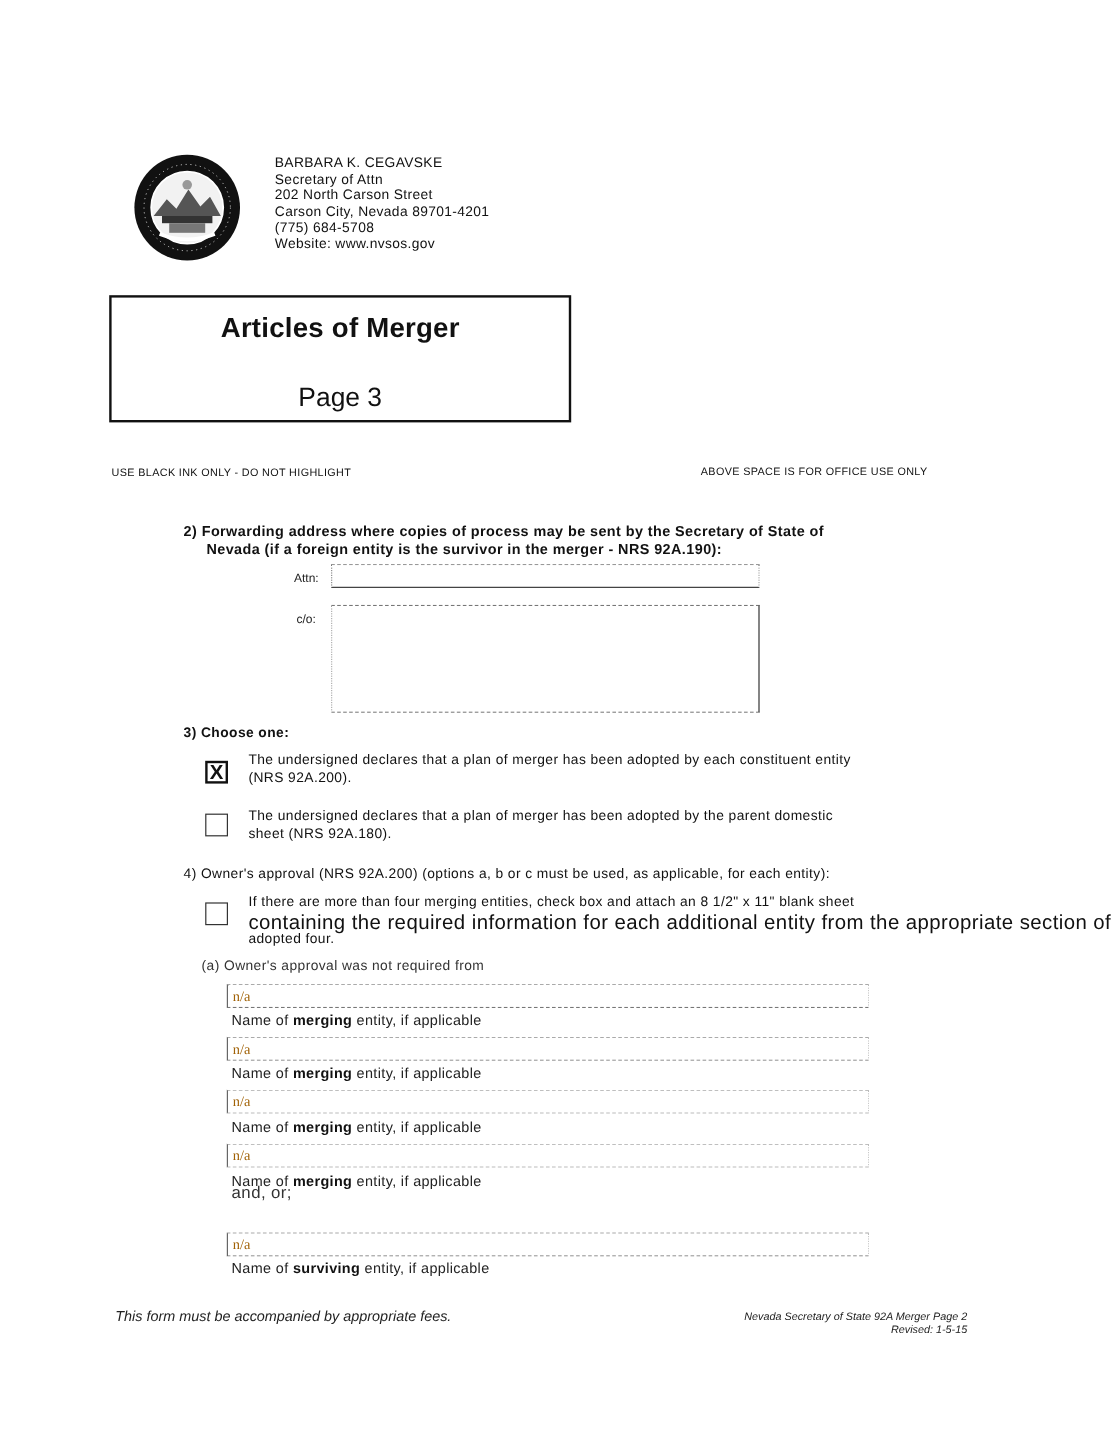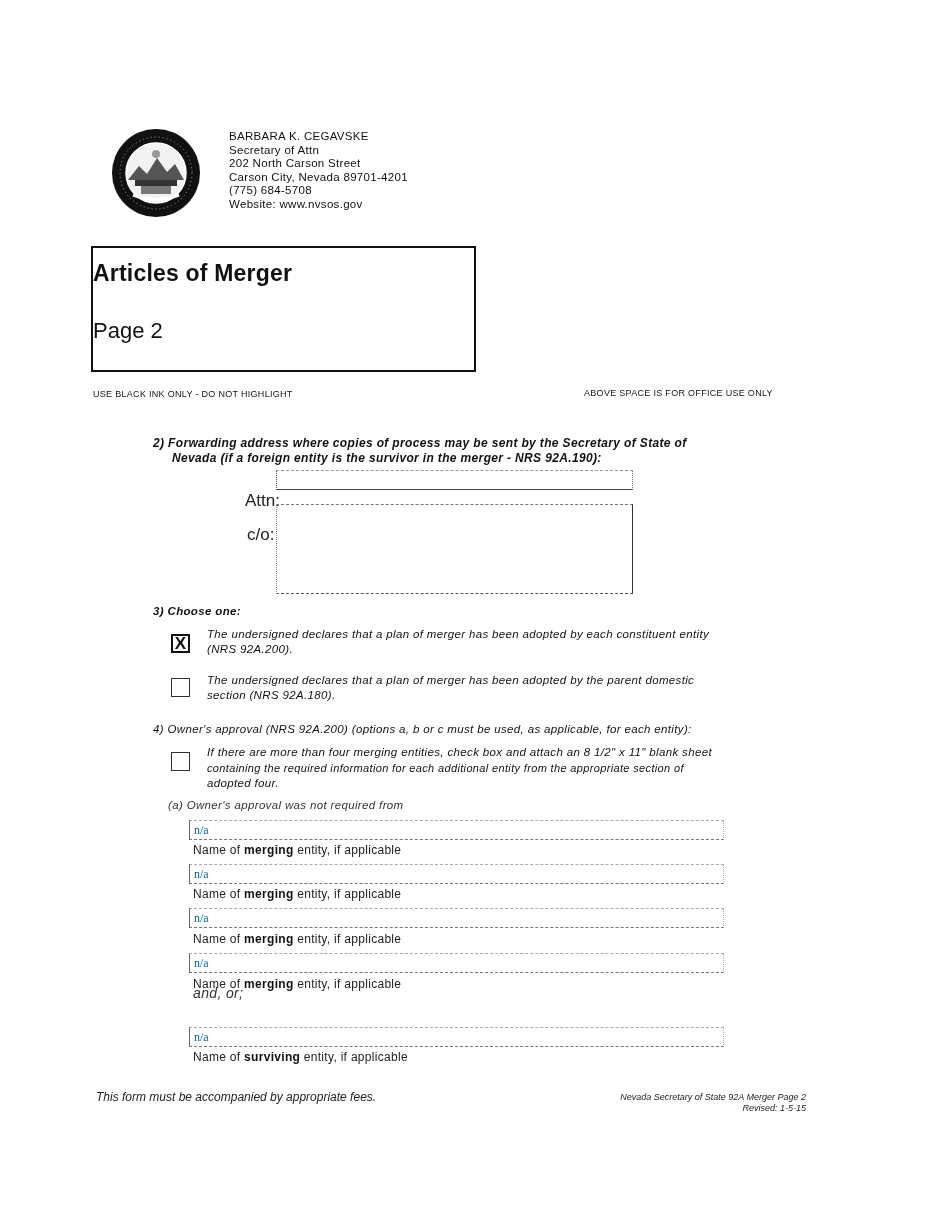--- a/index.html
+++ b/index.html
@@ -4,39 +4,39 @@
 <style>
   html, body { margin:0; padding:0; background:#ffffff; }
   body { width:932px; height:1208px; position:relative; overflow:hidden; color:#111; font-family:"Liberation Sans", sans-serif; }
   .abs { position:absolute; }
 
   
   .seal { left:111px; top:128px; width:90px; height:90px; }
   .agency { left:229px; top:130px; font-size:11.5px; line-height:13.6px; letter-spacing:0.3px; color:#111; }
   .agency div { white-space:nowrap; }
 
-  .title-box { left:91px; top:246px; width:385px; height:126px; border:2px solid #111; box-sizing:border-box; text-align:left; }
+  .title-box { left:91px; top:246px; width:385px; height:106px; border:2px solid #111; box-sizing:border-box; text-align:center; }
   .title-box .t1 { position:absolute; left:0; right:0; top:12px; font-size:23px; font-weight:bold; letter-spacing:0.2px; }
   .title-box .t2 { position:absolute; left:0; right:0; top:45px; font-size:13px; color:#222; letter-spacing:0.2px; }
   .title-box .t3 { position:absolute; left:0; right:0; top:70px; font-size:22px; }
 
   .note { font-size:9px; letter-spacing:0.3px; color:#111; white-space:nowrap; }
 
-  .txt { font-size:12px; letter-spacing:0.35px; color:#111; white-space:nowrap; line-height:15.5px;font-style:italic; }
+  .txt { font-size:12px; letter-spacing:0.35px; color:#111; white-space:nowrap; line-height:15.5px; }
   .txt.b { font-weight:bold; }
-  .label-sm { font-size:17px; color:#222;margin-top:14px; }
+  .label-sm { font-size:10px; color:#222; }
 
   .field-attn { left:276px; top:470px; width:357px; height:20px; border-left:1px dotted #555; border-bottom:1px solid #444; border-top:1px dashed #999; border-right:1px dotted #777; box-sizing:border-box; }
   .field-co { left:276px; top:504px; width:357px; height:90px; border-left:1px dotted #888; border-right:1.5px solid #333; border-top:1px dashed #777; border-bottom:1px dashed #555; box-sizing:border-box; }
 
   .cb { width:19px; height:19px; border:1.5px solid #333; box-sizing:border-box; background:#fff; }
   .cb.checked { border:2px solid #111; display:flex; align-items:center; justify-content:center; font-weight:bold; font-size:17px; line-height:1; }
 
   .entity-line { left:189px; width:535px; height:20px; border-left:1px solid #666; border-top:1px dashed #aaa; border-bottom:1px dashed #777; border-right:1px dotted #aaa; box-sizing:border-box; }
-  .entity-val { font-family:"Liberation Serif", serif; font-size:12px; color:#0369a1; position:absolute; left:4px; top:2px; }
+  .entity-val { font-family:"Liberation Serif", serif; font-size:12px; color:#a16207; position:absolute; left:4px; top:2px; }
   .entity-cap { left:193px; font-size:12px; letter-spacing:0.3px; color:#222; white-space:nowrap; }
   .entity-cap b { font-weight:bold; color:#111; }
 
   .footer-l { left:96px; top:1090px; font-size:12px; font-style:italic; color:#222; white-space:nowrap; }
   .footer-r { right:126px; top:1092px; font-size:9px; text-align:right; color:#222; line-height:11px; white-space:nowrap;font-style:italic; }
 </style>
 </head>
 <body>
 
 <div class="abs seal">
@@ -56,21 +56,21 @@
   <div>BARBARA K. CEGAVSKE</div>
   <div>Secretary of Attn</div>
   <div>202 North Carson Street</div>
   <div>Carson City, Nevada 89701-4201</div>
   <div>(775) 684-5708</div>
   <div>Website:  www.nvsos.gov</div>
 </div>
 
 <div class="abs title-box">
   <div class="t1">Articles of Merger</div>
-  <div class="t3">Page 2</div>
+  <div class="t3">Page 3</div>
 </div>
 
 <div class="abs note" style="left:93px; top:389px;">USE BLACK INK ONLY - DO NOT HIGHLIGHT</div>
 <div class="abs note" style="left:584px; top:388px;">ABOVE SPACE IS FOR OFFICE USE ONLY</div>
 
 <div class="abs txt b" style="left:153px; top:436px;">2)  Forwarding address where copies of process may be sent by the Secretary of State of</div>
 <div class="abs txt b" style="left:172px; top:451px;">Nevada (if a foreign entity is the survivor in the merger - NRS 92A.190):</div>
 
 <div class="abs label-sm" style="left:245px; top:477px;">Attn:</div>
 <div class="abs field-attn">
@@ -85,27 +85,27 @@
 <div class="abs txt b" style="left:153px; top:604px; font-size:11.5px;">3) Choose one:</div>
 
 <div class="abs cb checked" style="left:171px; top:634px;">
   <span>X</span>
 </div>
 <div class="abs txt" style="left:207px; top:627px; font-size:11.5px;">The undersigned declares that a plan of merger has been adopted by each constituent entity</div>
 <div class="abs txt" style="left:207px; top:642px; font-size:11.5px;">(NRS 92A.200).</div>
 
 <div class="abs cb" style="left:171px; top:678px;"></div>
 <div class="abs txt" style="left:207px; top:673px; font-size:11.5px;">The undersigned declares that a plan of merger has been adopted by the parent domestic</div>
-<div class="abs txt" style="left:207px; top:688px; font-size:11.5px;">section (NRS 92A.180).</div>
+<div class="abs txt" style="left:207px; top:688px; font-size:11.5px;">sheet (NRS 92A.180).</div>
 
 <div class="abs txt" style="left:153px; top:722px; font-size:11.5px;">4) Owner's approval (NRS 92A.200) (options a, b or c must be used, as applicable, for each entity):</div>
 
 <div class="abs cb" style="left:171px; top:752px;"></div>
 <div class="abs txt" style="left:207px; top:745px; font-size:11.5px;">If there are more than four merging entities, check box and attach an 8 1/2" x 11" blank sheet</div>
-<div class="abs txt" style="left:207px; top:761px; font-size:11px;text-align:right;">containing the required information for each additional entity from the appropriate section of</div>
+<div class="abs txt" style="left:207px; top:761px; font-size:17px;text-align:right;">containing the required information for each additional entity from the appropriate section of</div>
 <div class="abs txt" style="left:207px; top:776px; font-size:11.5px;">adopted four.</div>
 
 <div class="abs txt" style="left:168px; top:798px; font-size:11.5px; color:#333;">(a) Owner's approval was not required from</div>
 
 <div class="abs entity-line" style="top:820px;">
   <span class="entity-val">n/a</span>
 </div>
 <div class="abs entity-cap" style="top:843px;"><span>Name of </span><b>merging</b><span> entity, if applicable</span></div>
 
 <div class="abs entity-line" style="top:864px;">

